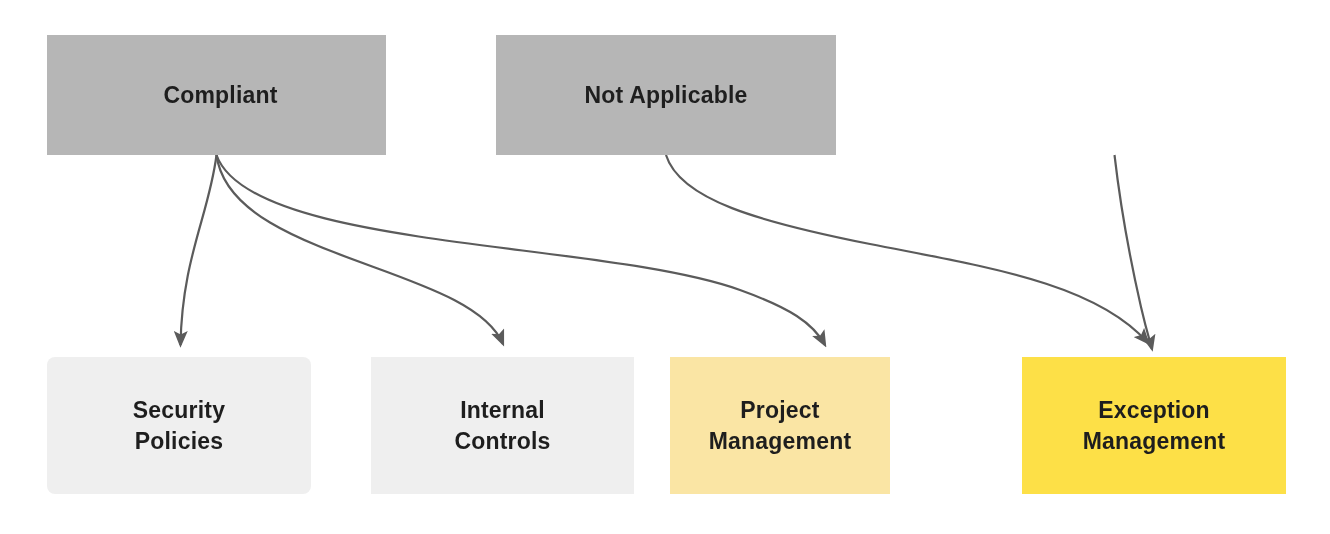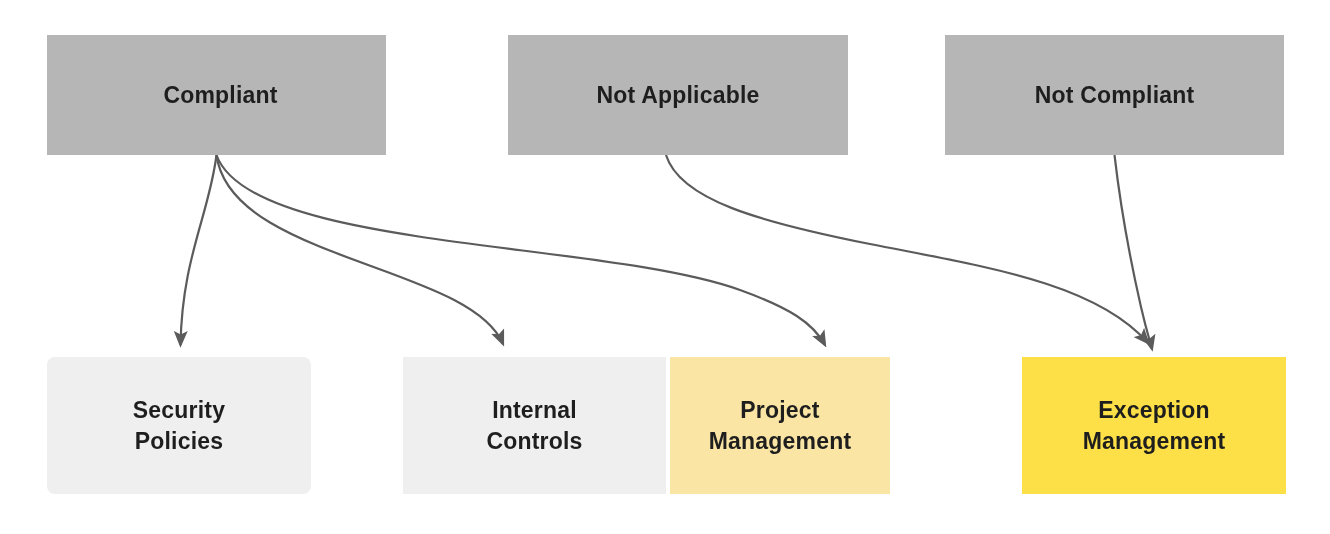--- a/index.html
+++ b/index.html
@@ -36,24 +36,24 @@
     height: 120px;
     width: 339px;
     background: #b6b6b6;
   }
   .node-bottom {
     top: 357px;
     height: 137px;
     width: 264px;
   }
   #n-compliant            { left: 47px; padding-left: 8px;  }
-  #n-not-applicable       { left: 508px; width: 340px; }
+  #n-not-applicable       { left: 496px; width: 340px; }
   #n-not-compliant        { left: 945px; }
   #n-security-policies    { left: 47px;   background: #efefef; border-radius: 8px; }
-  #n-internal-controls    { left: 371px;  width: 263px; background: #efefef; margin-left: 32px; }
+  #n-internal-controls    { left: 371px;  width: 263px; background: #efefef; }
   #n-project-management   { left: 670px;  width: 220px; background: #fae5a4; }
   #n-exception-management { left: 1022px; background: #fde047; }
   .edge {
     fill: none;
     stroke: #5b5b5b;
     stroke-width: 2.2px;
   }
 </style>
 </head>
 <body>
@@ -70,21 +70,20 @@
     <path class="edge" d="M216.5,155 C230,260 470,265 503,344" marker-end="url(#arrowhead)"></path>
     <path class="edge" d="M216.5,155 C250,250 600,240 740,290 C790,308 813,323 825,345" marker-end="url(#arrowhead)"></path>
     <path class="edge" d="M666,155 C680,200 760,222 870,244 C980,266 1095,282 1148,343" marker-end="url(#arrowhead)"></path>
     <path class="edge" d="M1114.5,155 C1122,220 1133,272 1141,307 C1147,333 1150,341 1152,349" marker-end="url(#arrowhead)"></path>
   </svg>
 
   <div class="node node-top" id="n-compliant">Compliant</div>
 
   <div class="node node-top" id="n-not-applicable">Not Applicable</div>
 
-  <div class="node node-top" id="n-not-compliant">Not Compliant</div>
 
   <div class="node node-bottom" id="n-security-policies">Security
 Policies</div>
 
   <div class="node node-bottom" id="n-internal-controls">Internal
 Controls</div>
 
   <div class="node node-bottom" id="n-project-management">Project
 Management</div>
 

